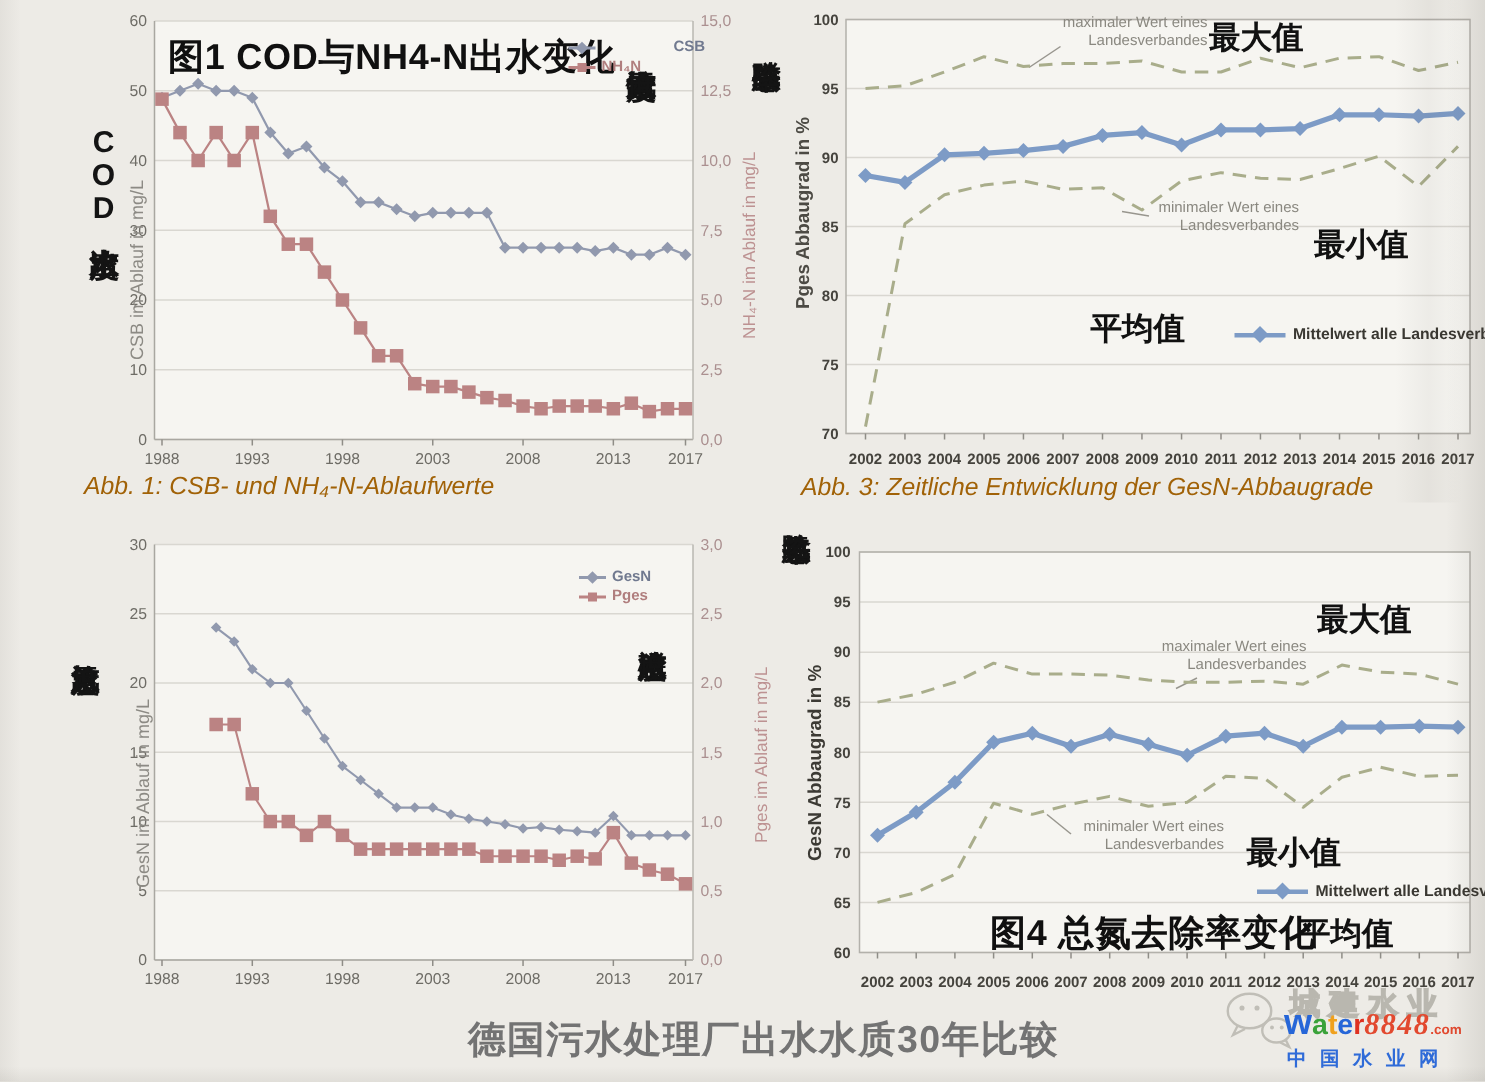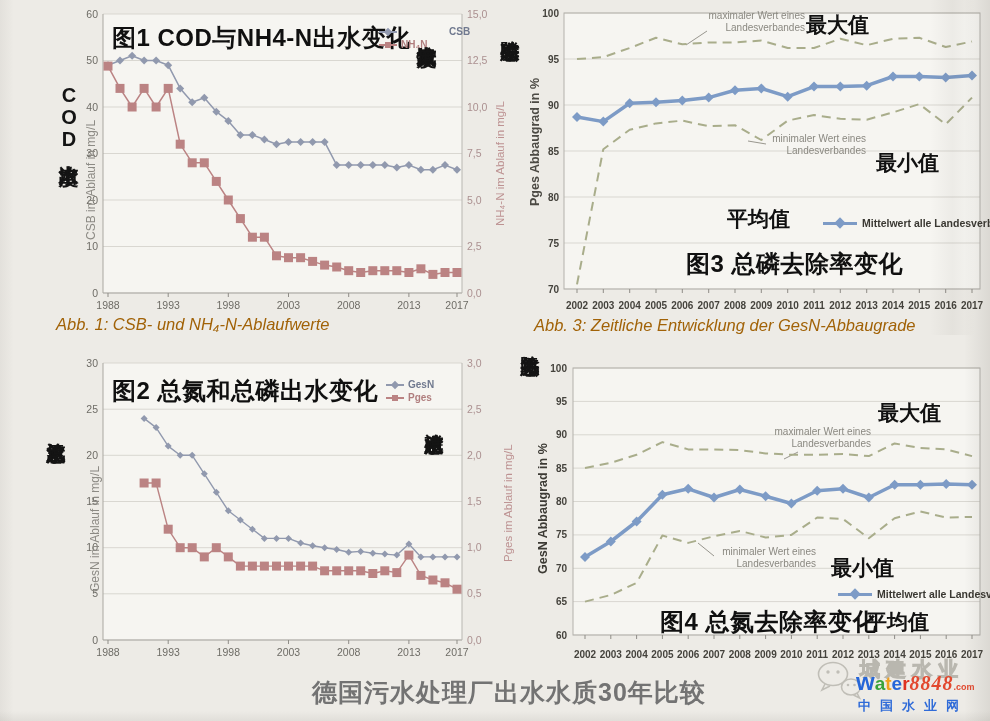--- a/index.html
+++ b/index.html
@@ -389,22 +389,20 @@
         <path d="M843 483.8L848 488.8L843 493.8L838 488.8Z" fill="#7d9bc6"></path>
         <path d="M868.8 492.5L873.8 497.5L868.8 502.5L863.8 497.5Z" fill="#7d9bc6"></path>
         <path d="M894.6 479.8L899.6 484.8L894.6 489.8L889.6 484.8Z" fill="#7d9bc6"></path>
         <path d="M920.4 479.8L925.4 484.8L920.4 489.8L915.4 484.8Z" fill="#7d9bc6"></path>
         <path d="M946.2 479.1L951.2 484.1L946.2 489.1L941.2 484.1Z" fill="#7d9bc6"></path>
         <path d="M972 479.8L977 484.8L972 489.8L967 484.8Z" fill="#7d9bc6"></path>
       </g>
     </svg>
 
   <div class="abs fig-title" style="left:112px;top:22px;">图1  COD与NH4-N出水变化</div>
-  <div class="abs fig-title" style="left:112px;top:375px;">图2  总氮和总磷出水变化</div>
-  <div class="abs fig-title" style="left:686px;top:248px;">图3  总磷去除率变化</div>
   <div class="abs fig-title" style="left:660px;top:606px;">图4  总氮去除率变化</div>
 
   <div class="abs caption" style="left:56px;top:315px;">Abb. 1: CSB- und NH₄-N-Ablaufwerte</div>
   <div class="abs caption" style="left:534px;top:316px;">Abb. 3: Zeitliche Entwicklung der GesN-Abbaugrade</div>
 
   <div class="abs" style="left:379px;top:25px;">
     <div class="legend-row">
       <span class="lg-mark" style="color: rgb(145, 153, 174);">
           <i class="lg-line"></i>
           <i class="lg-shape diamond"></i>

